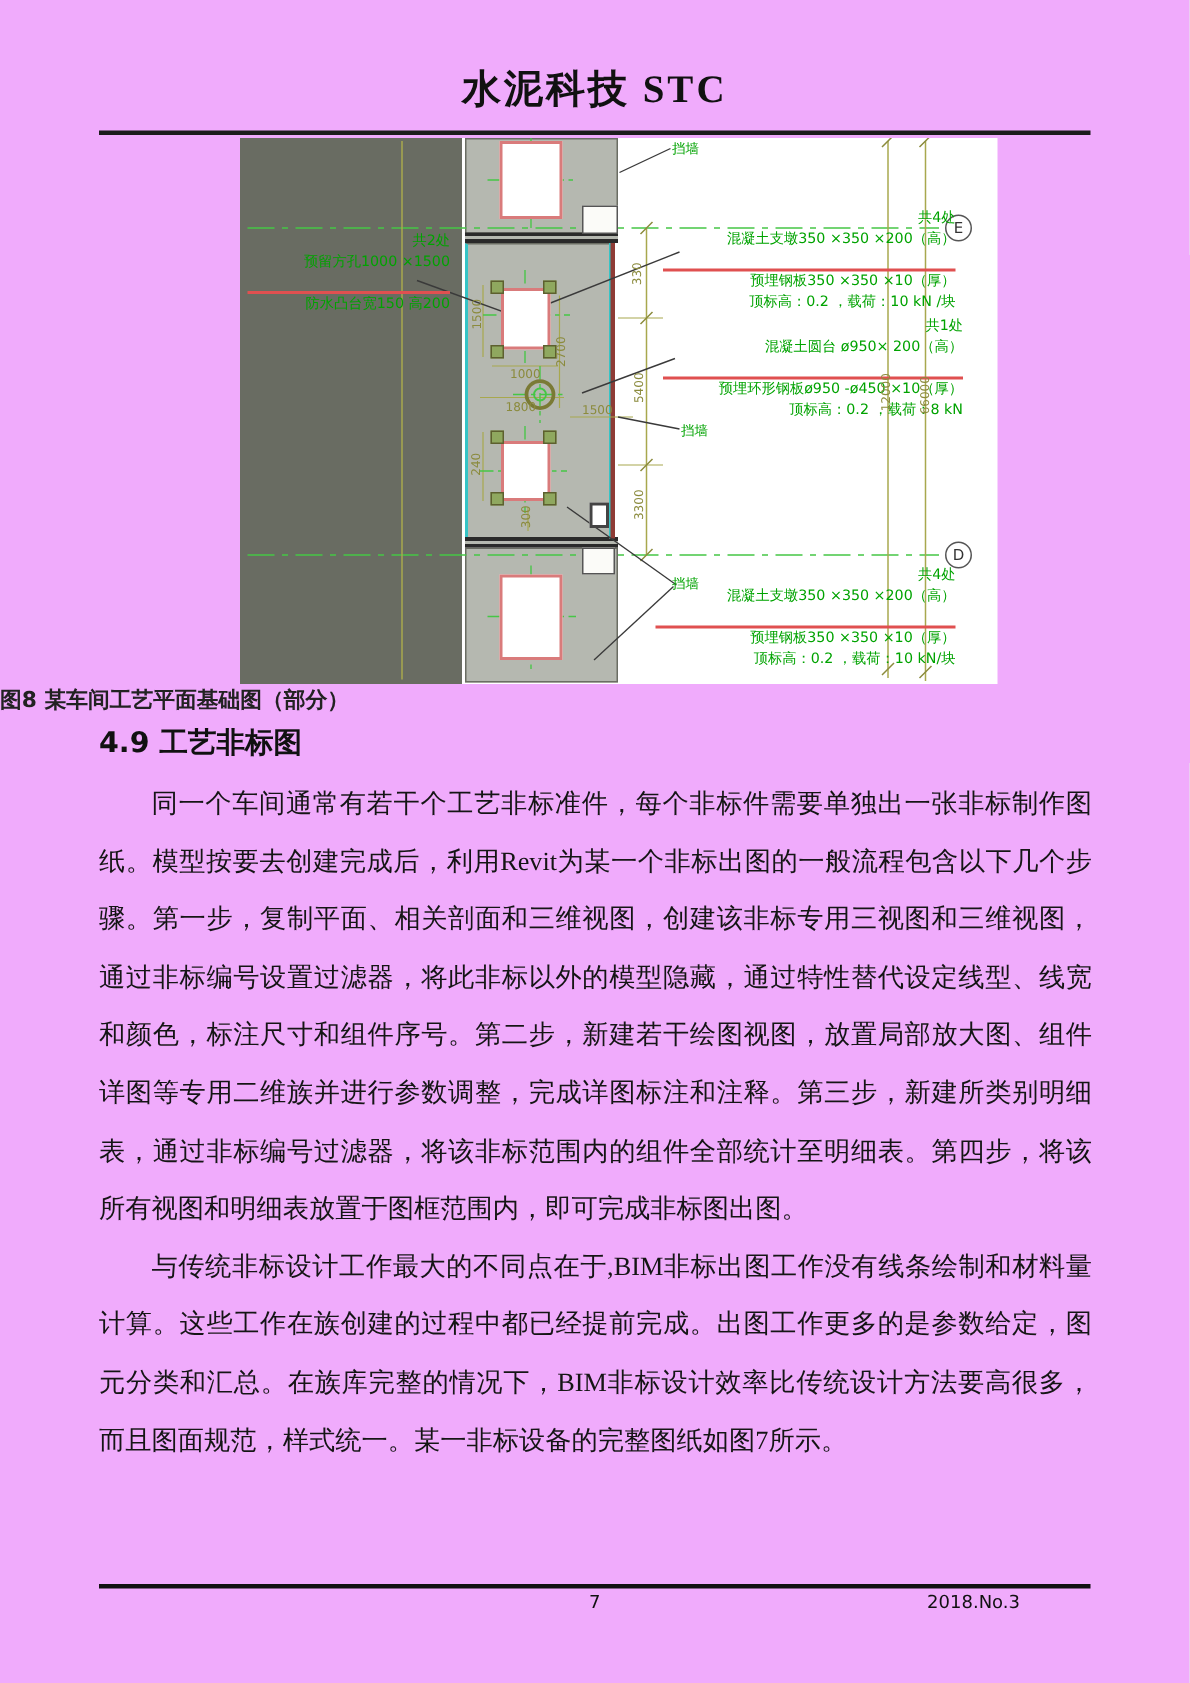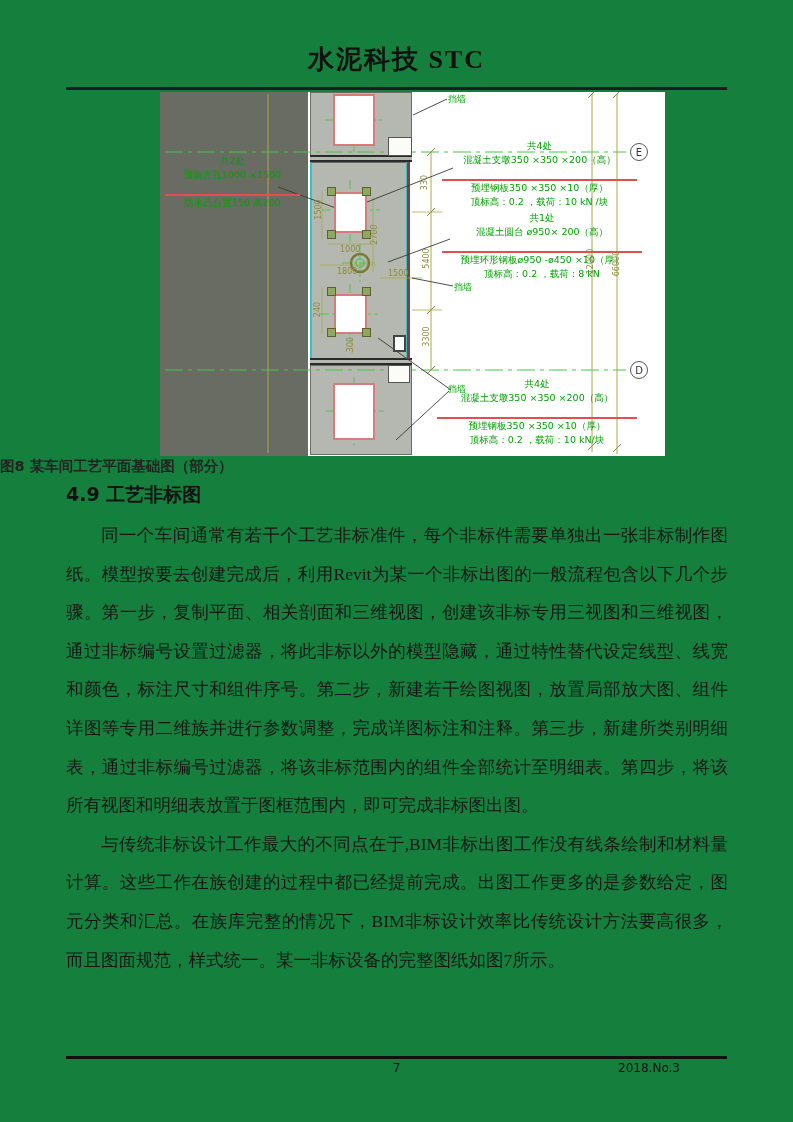--- a/index.html
+++ b/index.html
@@ -1,16 +1,16 @@
 <!DOCTYPE html>
 <html><head>
 <meta charset="utf-8">
 <style>
   html,body{margin:0;padding:0;background:#e8e8e8;}
-  .page{position:relative;width:793px;height:1122px;background:#15803d;margin:0 auto;
+  .page{position:relative;width:793px;height:1122px;background:#f0abfc;margin:0 auto;
         font-family:"Liberation Serif","DejaVu Serif",serif;color:#151515;overflow:hidden;}
 
   
   .journal-title{position:absolute;top:42px;left:0;width:100%;text-align:center;
         font-size:26px;font-weight:bold;letter-spacing:2px;color:#111;}
   .header-rule{position:absolute;top:87px;left:66px;width:661px;height:2.5px;background:#1c1c1c;}
 
   
   .fig{position:absolute;top:92px;left:160px;width:505px;height:364px;background:#ffffff;
        font-family:"DejaVu Sans","Liberation Sans",sans-serif;}
@@ -32,21 +32,21 @@
   .notch{position:absolute;background:#fbfbf8;border:1px solid #555;}
   .notch-top{left:228px;top:45px;width:24px;height:19px;}
   .notch-bot{left:228px;top:273px;width:22px;height:18px;}
   .sq-white{position:absolute;left:233px;top:243px;width:13px;height:17px;background:#fff;border:2px solid #444;}
   .pad{position:absolute;width:9px;height:9px;background:#8fa85f;border:1.5px solid #5d602f;}
   .axis-circle{position:absolute;width:18px;height:18px;border:1px solid #555;border-radius:50%;
        color:#333;font-size:10px;line-height:18px;text-align:center;background:#fff;}
   .ax-e{left:470px;top:51px;} .ax-d{left:470px;top:269px;}
 
   .gtxt{position:absolute;color:#00a300;font-size:9.5px;line-height:14px;text-align:center;white-space:nowrap;}
-  .gtxt span{display:block;}
+  .gtxt span{display:block;text-align:right;}
   .gtxt .redline{border-bottom:2px solid #e05050;padding-bottom:12px;}
   .wall-label{position:absolute;color:#00a300;font-size:9px;white-space:nowrap;}
   .dim{position:absolute;color:#8b8b3d;font-size:8px;white-space:nowrap;}
   .dim.v{transform:rotate(-90deg);transform-origin:center;}
   .lines{position:absolute;left:0;top:0;width:505px;height:364px;}
 
   
   .fig-caption{position:absolute;top:457px;left:0;width:100%;text-align:left;
        font-family:"DejaVu Sans","Liberation Sans",sans-serif;font-size:14.5px;font-weight:600;color:#222;}
   .sec-heading{position:absolute;top:482px;left:66px;

